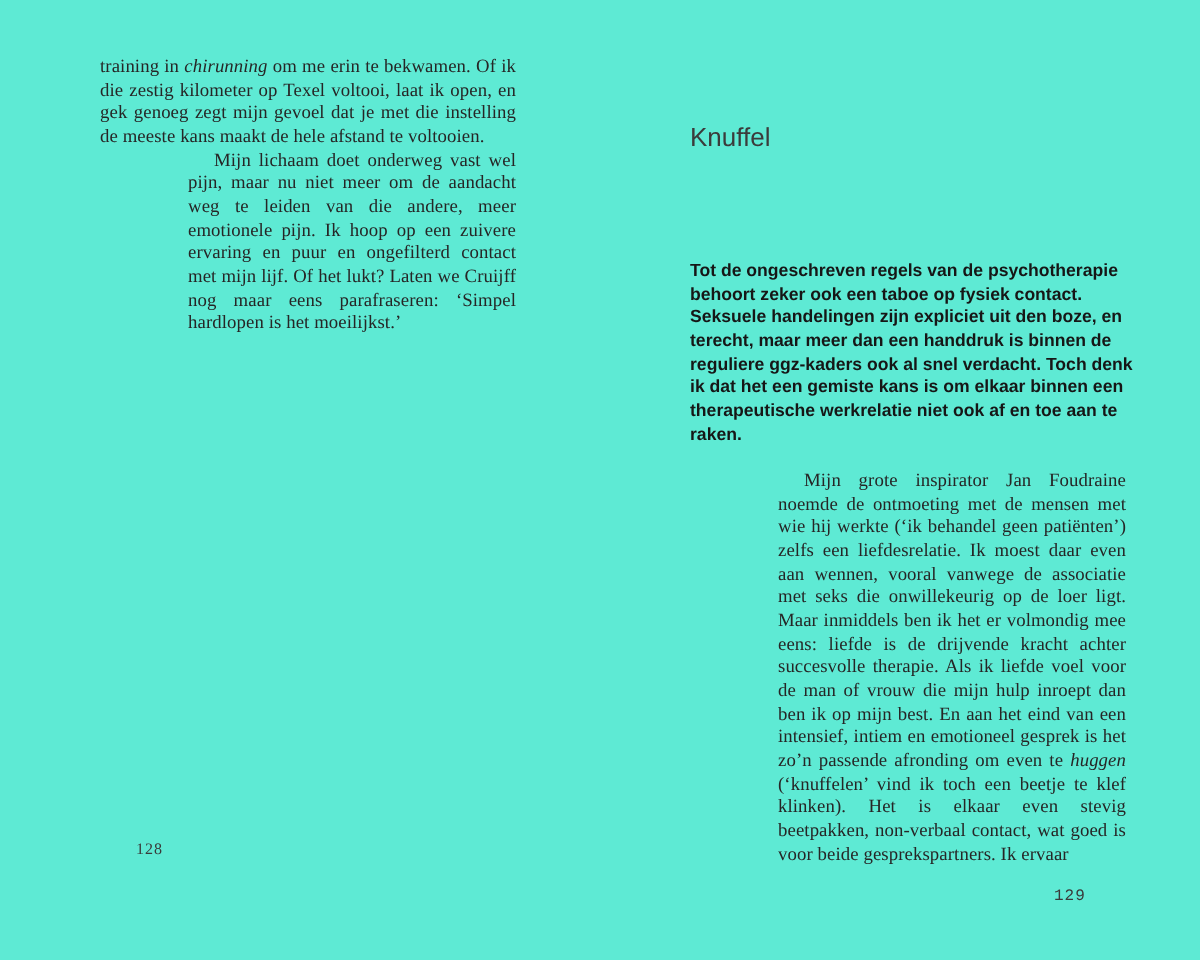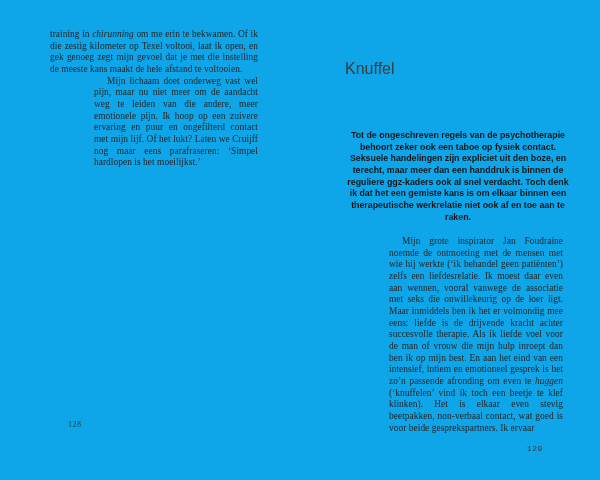--- a/index.html
+++ b/index.html
@@ -4,21 +4,21 @@
 <style>
   html, body {
     margin: 0;
     padding: 0;
     background: #ffffff;
   }
   .spread {
     position: relative;
     width: 600px;
     height: 480px;
-    background: #0ea5e9;
+    background: #5eead4;
     overflow: hidden;
     font-family: "Liberation Serif", serif;
   }
   .page {
     position: absolute;
     top: 0;
     width: 300px;
     height: 480px;
   }
   .page-left  { left: 0; }
@@ -45,37 +45,37 @@
   .body-text p { margin: 0; }
   .body-text p.indent { text-indent: 13px; margin-left: 44px; }
 
   .chapter-title {
     position: absolute;
     left: 45px;
     top: 59px;
     margin: 0;
     font-family: "Liberation Sans", sans-serif;
     font-weight: 400;
-    font-size: 16px;
+    font-size: 13px;
     line-height: 20px;
     color: #3b3b3b;
   }
 
   .chapter-intro {
     position: absolute;
     left: 45px;
     top: 130px;
     width: 226px;
     margin: 0;
     font-family: "Liberation Sans", sans-serif;
     font-weight: 700;
     font-size: 8.8px;
     line-height: 11.65px;
     color: #161616;
-    text-align: center;
+    text-align: left;
   }
 
   .page-number {
     position: absolute;
     font-size: 8px;
     color: #3a3a3a;
     letter-spacing: 0.5px;
   }
   .pn-left  { left: 68px;  top: 420px; }
   .pn-right { left: 227px; top: 444px; font-family: Liberation Mono, monospace; }  

